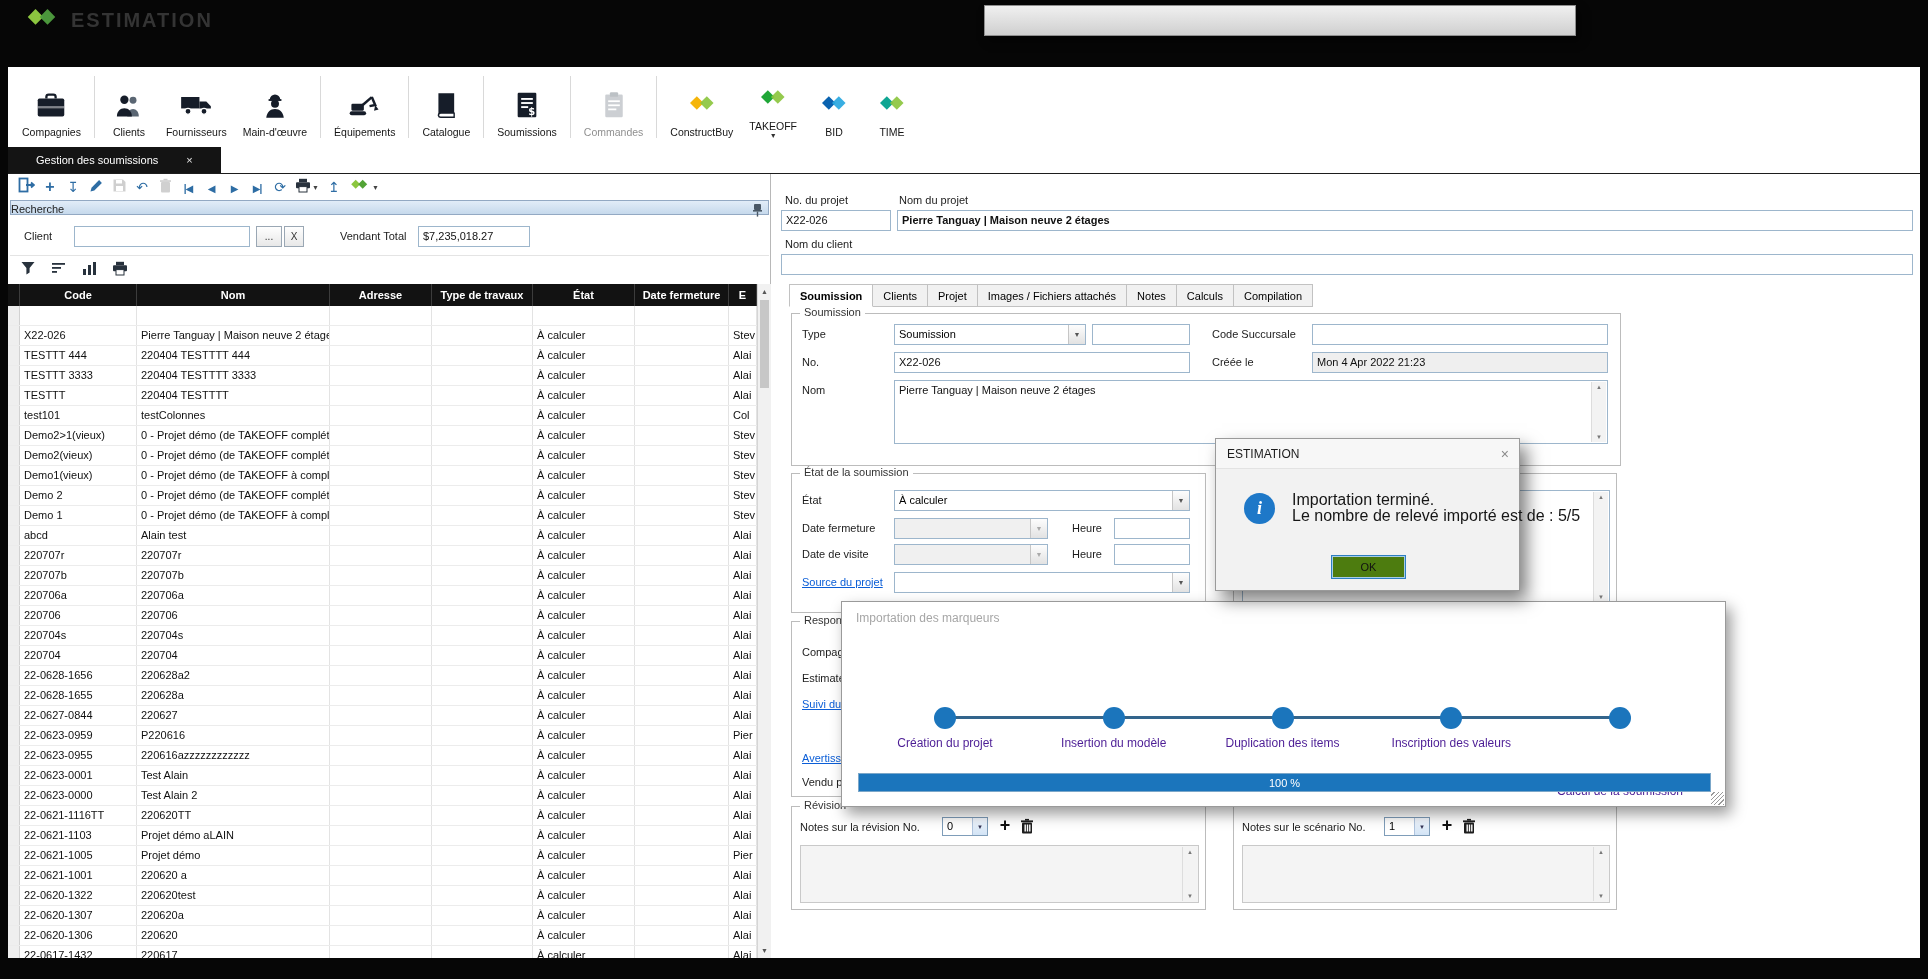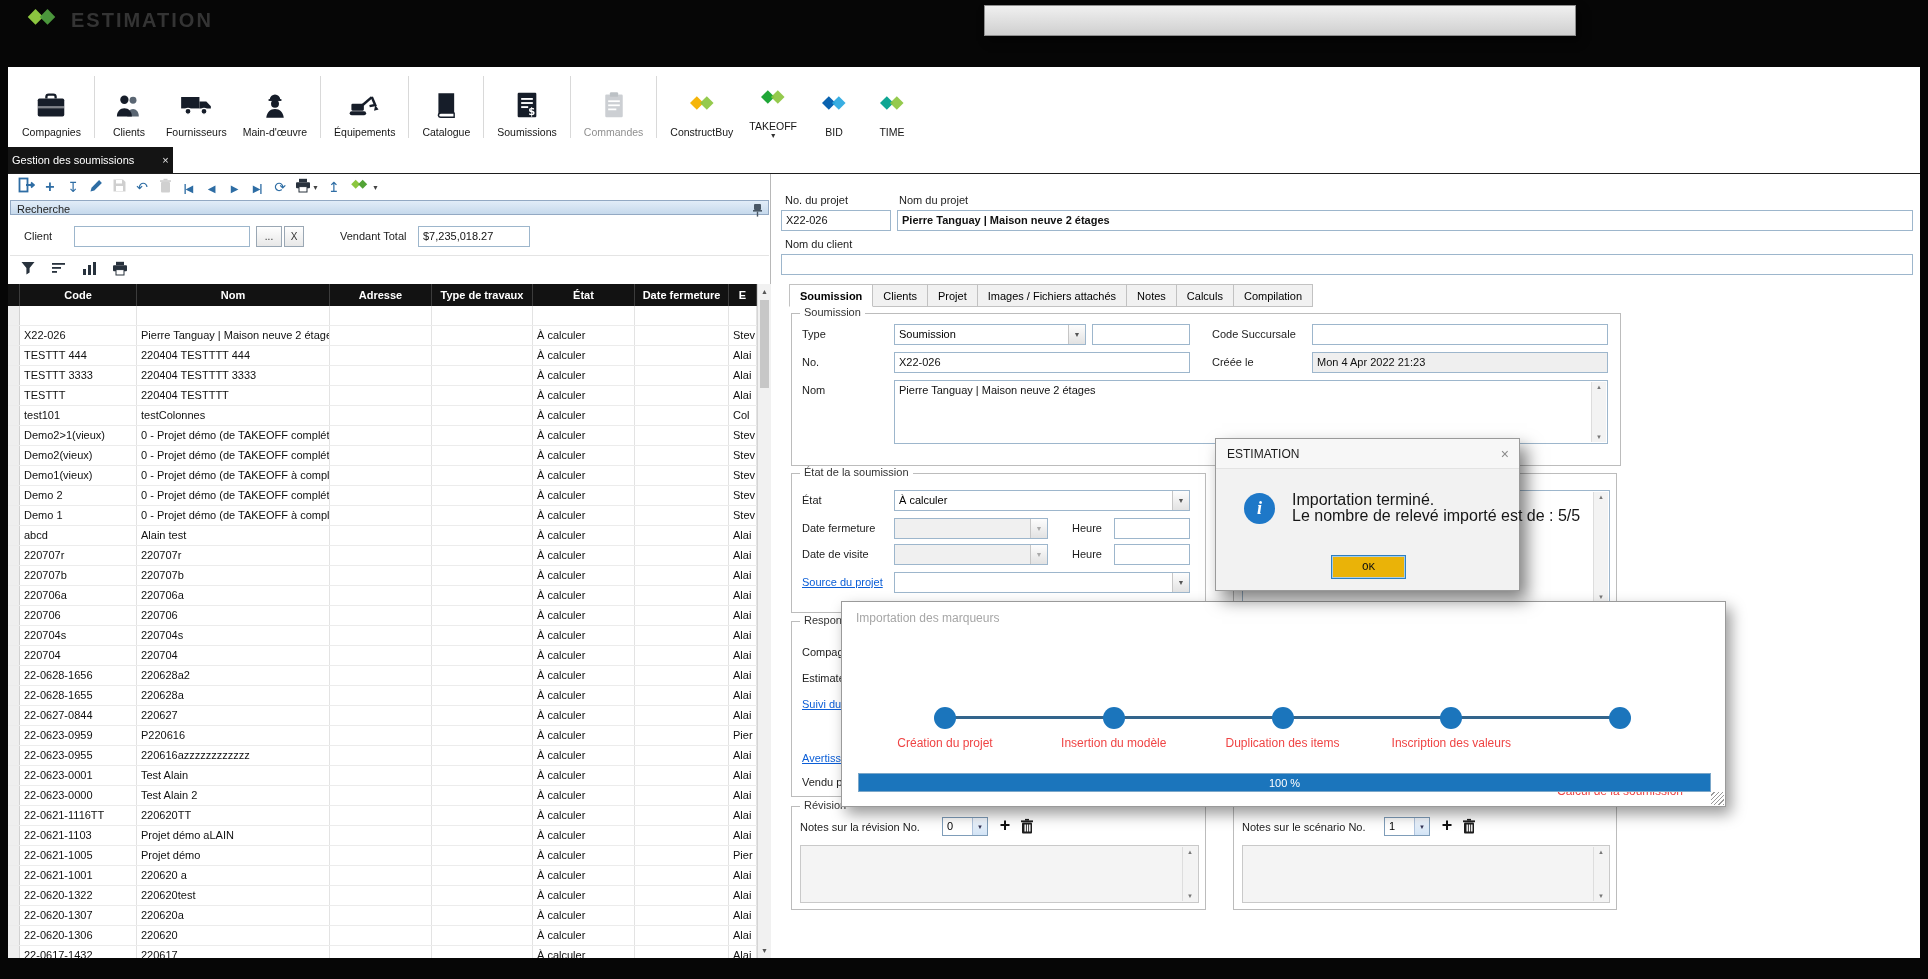--- a/index.html
+++ b/index.html
@@ -30,32 +30,32 @@
   
   .toolbar{left:8px;top:67px;width:1912px;height:80px;background:#fff;display:flex;align-items:stretch;padding-left:6px}
   .tb-item{display:flex;flex-direction:column;align-items:center;justify-content:flex-end;padding:7px 8px 9px;min-width:58px;cursor:pointer;position:relative}
   .tb-item .ic{height:34px;display:flex;align-items:center;justify-content:center}
   .tb-item .lb{font-size:10.5px;color:#161616;margin-top:4px;white-space:nowrap}
   .tb-item.disabled{opacity:.5}
   .tb-item .tb-caret{font-size:7px;color:#333;margin-top:1px;line-height:5px}
   .tb-sep{width:1px;background:#d9d9d9;margin:9px 5px}
   
   .tabstrip{left:8px;top:147px;width:1912px;height:27px;background:#fff;border-bottom:1px solid #1d1d1d;display:flex}
-  .doc-tab{height:100%;background:#141414;color:#fff;font-size:11px;display:flex;align-items:center;padding:0 4px;gap:28px;cursor:pointer}
+  .doc-tab{height:100%;background:#141414;color:#fff;font-size:11px;display:flex;align-items:center;padding:0 28px;gap:28px;cursor:pointer}
   .doc-tab .tab-close{font-size:11px;color:#e6e6e6;cursor:pointer}
   
   .main{left:8px;top:174px;width:1912px;height:784px;background:#fff}
   .left-panel{left:0;top:0;width:763px;height:784px;border-right:1px solid #b8b8b8;background:#fff}
   .lp-toolbar{position:absolute;left:0;top:0;width:763px;height:26px;display:flex;align-items:center;gap:7px;padding-left:10px}
   .lp-btn{display:flex;align-items:center;gap:1px;cursor:pointer;min-width:16px;justify-content:center}
   .lp-btn.disabled{opacity:.55}
   .glyph{color:#2e6da4;font-size:13px;line-height:13px}
   .glyph.nav{font-size:10px;letter-spacing:-1px;font-weight:bold}
   .lp-caret{font-size:7px;color:#444}
-  .search-header{position:absolute;left:2px;top:26px;width:759px;height:15px;background:linear-gradient(#e2edf8,#c6d9ec);border:1px solid #93a9c3;font-size:11px;color:#222;line-height:17px;padding-left:6px}
+  .search-header{position:absolute;left:2px;top:26px;width:759px;height:15px;background:linear-gradient(#e2edf8,#c6d9ec);border:1px solid #93a9c3;font-size:11px;color:#222;line-height:17px;}
   .search-header .pin{position:absolute;right:5px;top:2px;cursor:pointer}
   .search-body{position:absolute;left:2px;top:45px;width:759px;height:37px;background:#fff;border-bottom:1px solid #e4e4e4}
   .mini-btn{position:absolute;height:21px;background:linear-gradient(#fefefe,#e8e8e8);border:1px solid #9aa7b4;font-size:10px;color:#333;cursor:pointer;font-family:inherit}
   .filter-row{position:absolute;left:2px;top:82px;width:759px;height:28px;display:flex;align-items:center;gap:15px;padding-left:10px}
   .f-btn{cursor:pointer;display:flex;align-items:center}
   
   .grid-header,.grid-row{display:grid;grid-template-columns:12px 117px 193px 102px 101px 102px 94px 1fr}
   .grid-header{position:absolute;left:0;top:110px;width:749px;height:22px;background:#121212;color:#fff;font-size:11px;font-weight:bold;line-height:22px}
   .grid-header .hc{padding:0 4px;border-right:1px solid #3c3c3c;text-align:center;overflow:hidden;white-space:nowrap;cursor:pointer}
   .grid-body{position:absolute;left:0;top:132px;width:749px;height:652px;overflow:hidden;background:#fff}
@@ -79,27 +79,27 @@
   .sel-combo{position:absolute;height:19px;background:#fff;border:1px solid #7f9db9;font-size:11px}
   .sel-combo .cv{display:block;padding:2px 18px 0 4px}
   .sel-combo .arrowbox{position:absolute;top:0;right:0;bottom:0;width:15px;background:linear-gradient(#f4f9ff,#d2e3f5);border-left:1px solid #b0c4de;color:#335;font-size:6px;display:flex;align-items:center;justify-content:center}
   .icon-btn{position:absolute;cursor:pointer;display:flex;align-items:center;justify-content:center}
   
   .msg-dialog{left:1215px;top:438px;width:305px;height:153px;background:#f2f2f2;border:1px solid #9a9a9a;box-shadow:7px 9px 16px rgba(0,0,0,.5);z-index:60}
   .msg-title{height:30px;background:#f7f7f7;border-bottom:1px solid #e3e3e3;font-size:12px;color:#1c1c1c;line-height:30px;padding-left:11px;position:relative}
   .msg-close{position:absolute;right:10px;top:0;font-size:14px;color:#8a8a8a;cursor:pointer;line-height:30px}
   .info-icon{position:absolute;left:28px;top:54px;width:31px;height:31px;border-radius:50%;background:#1e78c8;color:#fff;display:flex;align-items:center;justify-content:center;font-family:"Liberation Serif",serif;font-style:italic;font-weight:bold;font-size:18px}
   .msg-line{position:absolute;left:76px;font-size:16px;color:#161616;white-space:nowrap}
-  .ok-btn{position:absolute;left:115px;top:116px;width:75px;height:24px;background:#eab308;border:1px solid #2d7fc1;box-shadow:inset 0 0 0 1px #a5cce8;font-size:11px;color:#111;cursor:pointer;font-family:Liberation Mono, monospace}
+  .ok-btn{position:absolute;left:115px;top:116px;width:75px;height:24px;background:#4d7c0f;border:1px solid #2d7fc1;box-shadow:inset 0 0 0 1px #a5cce8;font-size:11px;color:#111;cursor:pointer;font-family:Liberation Sans, sans-serif}
   
   .progress-dialog{left:841px;top:601px;width:885px;height:206px;background:#fff;border:1px solid #9a9a9a;box-shadow:5px 7px 14px rgba(0,0,0,.4);z-index:55}
   .pg-title{position:absolute;left:14px;top:9px;font-size:12px;color:#a6a6a6;white-space:nowrap}
   .step-line{position:absolute;left:103px;top:114px;width:675px;height:3px;background:#33658c}
   .step-dot{position:absolute;top:105px;width:22px;height:22px;border-radius:50%;background:#1B75BC}
-  .step-label{position:absolute;top:134px;font-size:12px;color:#ef4444;transform:translateX(-50%);white-space:nowrap}
+  .step-label{position:absolute;top:134px;font-size:12px;color:#4c1d95;transform:translateX(-50%);white-space:nowrap}
   .pbar{position:absolute;left:16px;top:171px;width:853px;height:19px;border:1px solid #7ba7c9;background:#6d28d9}
   .pbar .fill{height:100%;background:#1B75BC;display:flex;align-items:center;justify-content:center;color:#fff;font-size:11px}
   .grip{position:absolute;right:1px;bottom:1px;width:13px;height:13px;background:repeating-linear-gradient(135deg,transparent,transparent 2px,#9a9a9a 2px,#9a9a9a 3px)}
 </style>
 </head>
 <body>
 
 <div class="screen">
 
   <div class="titlebar abs">

